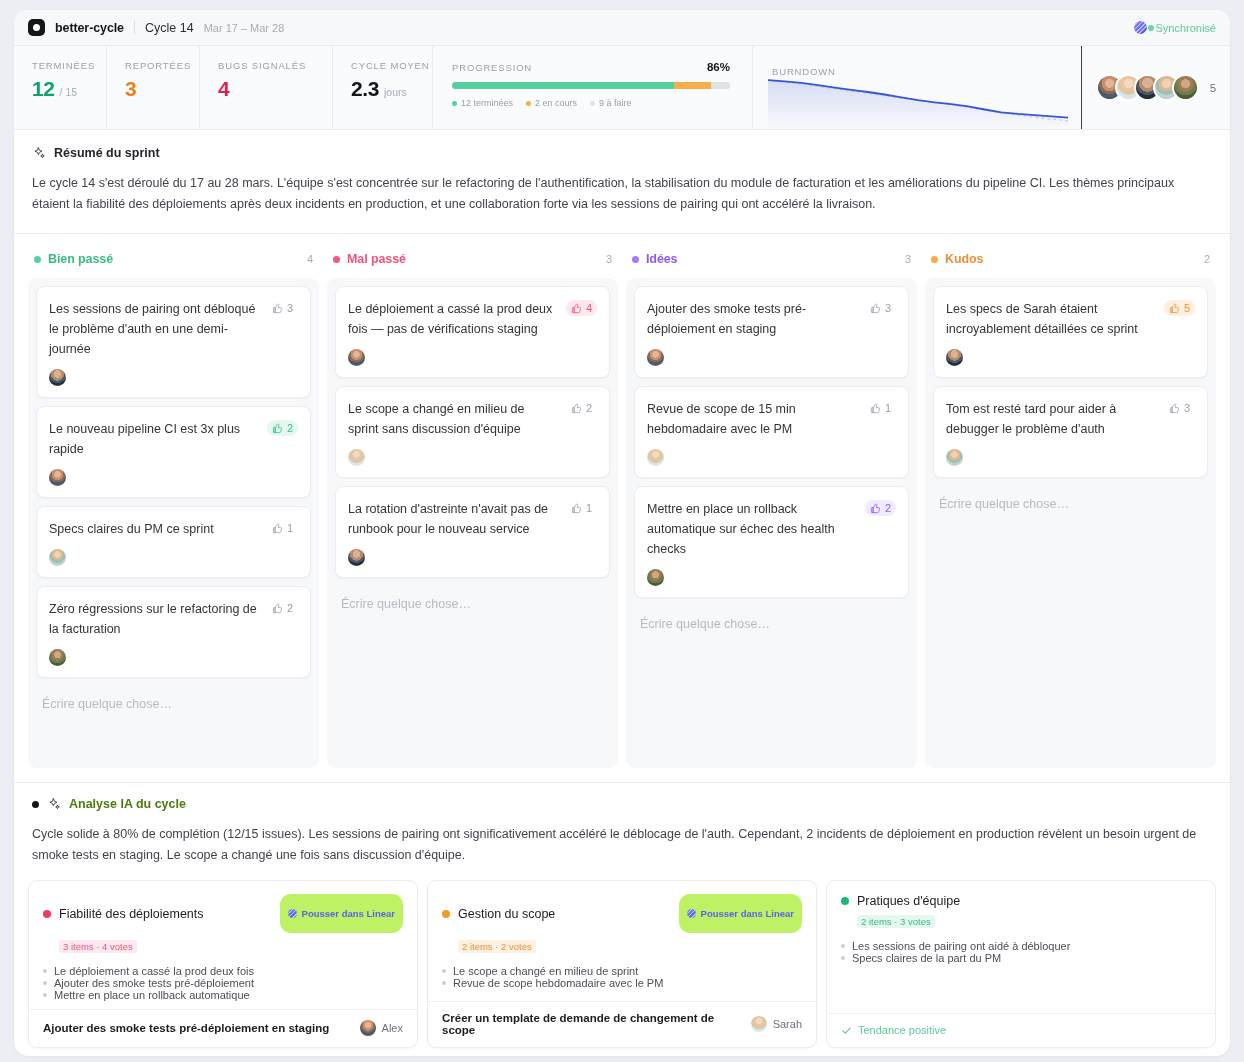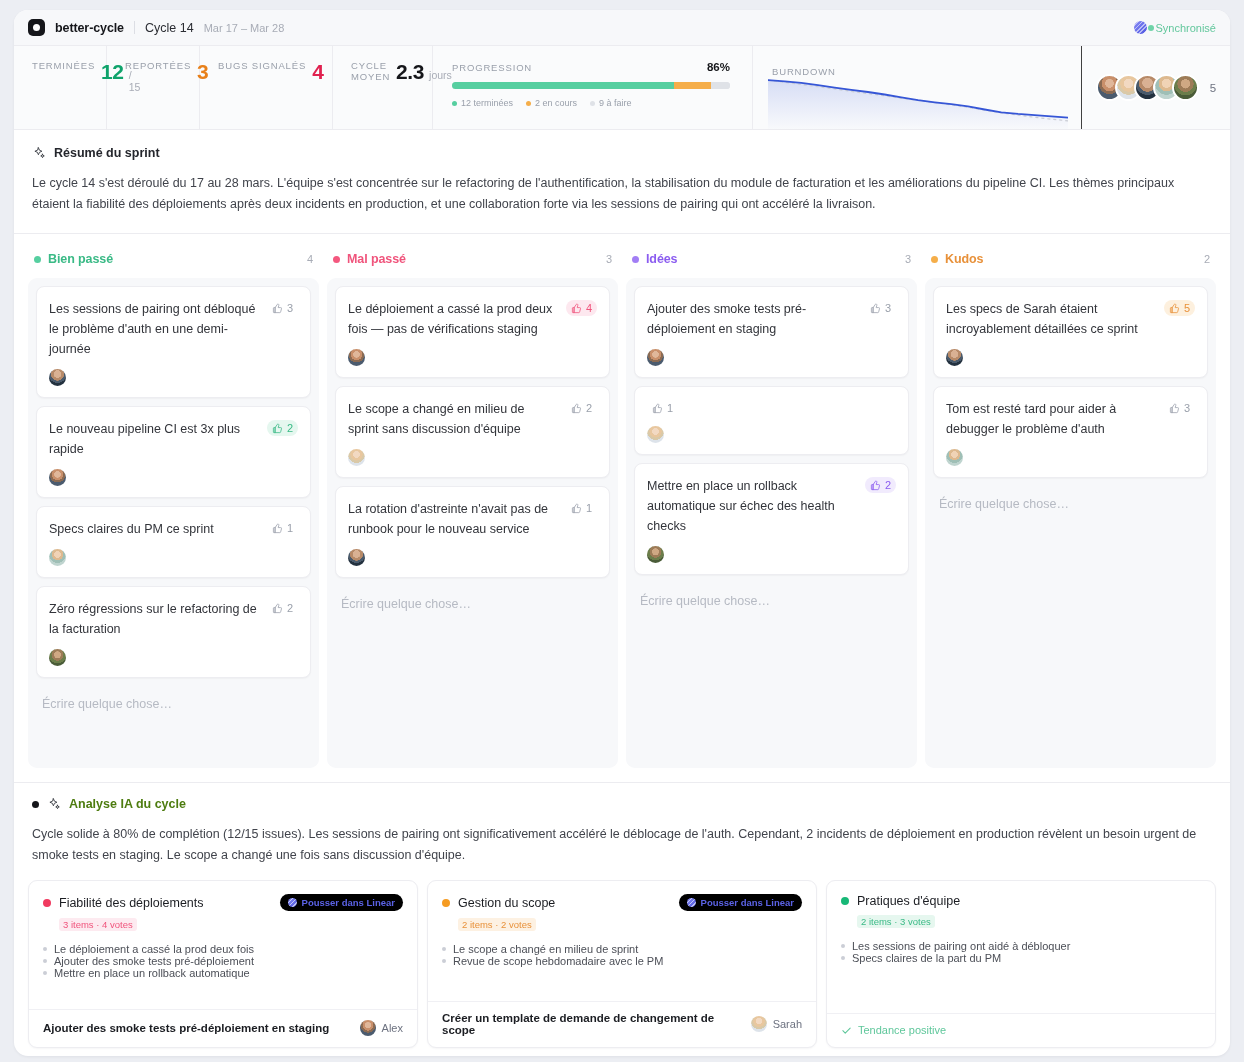--- a/index.html
+++ b/index.html
@@ -55,21 +55,21 @@
 
   
   .stats {
     display: flex; height: 84px;
     border-bottom: 1px solid #ececf0;
     background: #fafbfc;
   }
   .stat {
     padding: 14px 0 0 18px;
     border-right: 1px solid #ececf0;
-    display: flex; flex-direction: row; gap: 6px;
+    display: flex; flex-direction: column; gap: 6px;
   }
   .stat-label {
     font-size: 9.5px; letter-spacing: .85px; color: #9aa0ab; text-transform: uppercase;
   }
   .stat-value { display: flex; align-items: baseline; gap: 5px; }
   .stat-num { font-size: 21px; font-weight: bold; letter-spacing: -.4px; }
   .stat-sub { font-size: 10.5px; color: #a8acb6; }
   .s-done   { width: 93px; }
   .s-defer  { width: 93px; }
   .s-bugs   { width: 133px; }
@@ -171,21 +171,21 @@
     box-shadow: 0 1px 2px rgba(16,24,40,.04);
     display: flex; flex-direction: column;
     min-height: 168px;
   }
   .theme-inner { padding: 13px 14px 0 14px; flex: 1; }
   .theme-head { display: flex; align-items: center; gap: 8px; }
   .theme-dot { width: 8px; height: 8px; border-radius: 50%; display:block; flex:none;}
   .theme-title { font-size: 12.5px; font-weight: normal; color: #1b1d22; }
   .push-btn {
     margin-left: auto; display: flex; align-items: center; gap: 5px;
-    background: #000000; border-radius: 11px; padding: 3px 8px;
+    background: #bef264; border-radius: 11px; padding: 14px 8px;
     font-size: 9.5px; color: #5b62e6; font-weight: bold; white-space: nowrap;
   }
   .push-glyph {
     width: 9px; height: 9px; border-radius: 50%; flex:none;
     background-image: repeating-linear-gradient(135deg, rgba(255,255,255,.6) 0 1px, transparent 1px 3px),
                       linear-gradient(135deg,#8a8ef5 0%,#4b53e0 100%);
   }
   .theme-meta {
     display: inline-block; margin: 7px 0 0 16px;
     font-size: 9.5px; padding: 1px 4px; border-radius: 3px;
@@ -460,20 +460,21 @@
                     <path d="M7 10l4.5-7a2 2 0 0 1 3.4 2l-1.4 5h5.2a2 2 0 0 1 2 2.5l-1.8 6.8A2 2 0 0 1 17 21H7z"></path>
                   </svg>
                 </span>
                 <span>3</span>
               </div>
             </div>
             <div class="card-av" style="background-image:radial-gradient(circle at 50% 32%, #e0b79a 0 22%, #c98f6a 23% 40%, #8a6a52 41% 55%, #4b5b6e 56% 100%)"></div>
           </div>
           <div class="card">
             <div class="card-top">
+              <div class="card-text">Revue de scope de 15 min hebdomadaire avec le PM</div>
               <div class="votes" style="color:#9aa0ab;">
                 <span>
                   <svg width="11" height="11" viewBox="0 0 24 24" fill="none" stroke="currentColor" stroke-width="1.7" stroke-linecap="round" stroke-linejoin="round">
                     <path d="M7 10v11H4a1 1 0 0 1-1-1v-9a1 1 0 0 1 1-1z"></path>
                     <path d="M7 10l4.5-7a2 2 0 0 1 3.4 2l-1.4 5h5.2a2 2 0 0 1 2 2.5l-1.8 6.8A2 2 0 0 1 17 21H7z"></path>
                   </svg>
                 </span>
                 <span>1</span>
               </div>
             </div>

